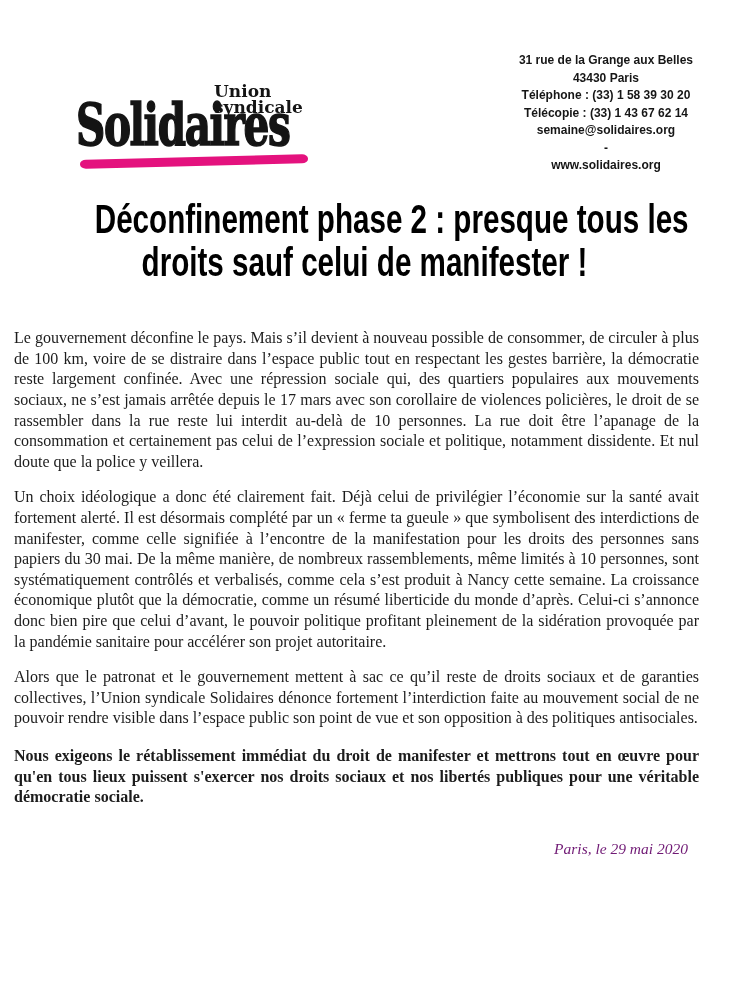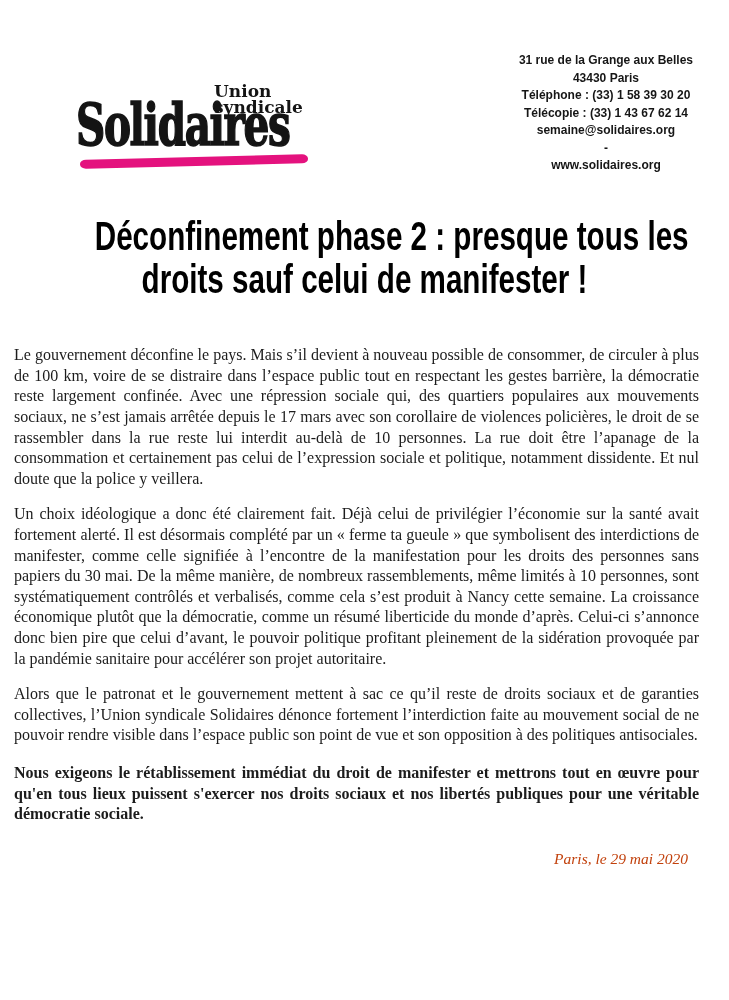--- a/index.html
+++ b/index.html
@@ -78,21 +78,21 @@
     justify-content: center;
     white-space: nowrap;
     flex-direction: column;
   }
   .contact-row .gap-lg { display: inline-block; width: 18px; }
   .contact-row .gap-md { display: inline-block; width: 10px; }
   .contact-row .gap-sm { display: inline-block; width: 14px; }
 
   
   .title {
-    margin-top: 40px;
+    margin-top: 23px;
     text-align: center;
     font-family: "Liberation Sans", sans-serif;
     font-weight: bold;
     font-size: 40px;
     line-height: 43px;
     color: #000000;
   }
   .title .title-line {
     display: block;
     transform: scaleX(0.74);
@@ -106,26 +106,26 @@
     font-size: 16px;
     line-height: 20.6px;
     text-align: justify;
   }
   .content p { margin: 0 0 15px 0; }
   .content p.emphasis {
     font-weight: bold;
     margin-top: 17px;
   }
   .dateline {
-    margin-top: 24px;
+    margin-top: 31px;
     padding-right: 11px;
     text-align: right;
     font-style: italic;
     font-size: 15.5px;
-    color: #c2410c;
+    color: #701a75;
   }
 </style>
 </head>
 <body>
 
 <div class="page">
 
   <div class="header">
 
     <div class="logo">

